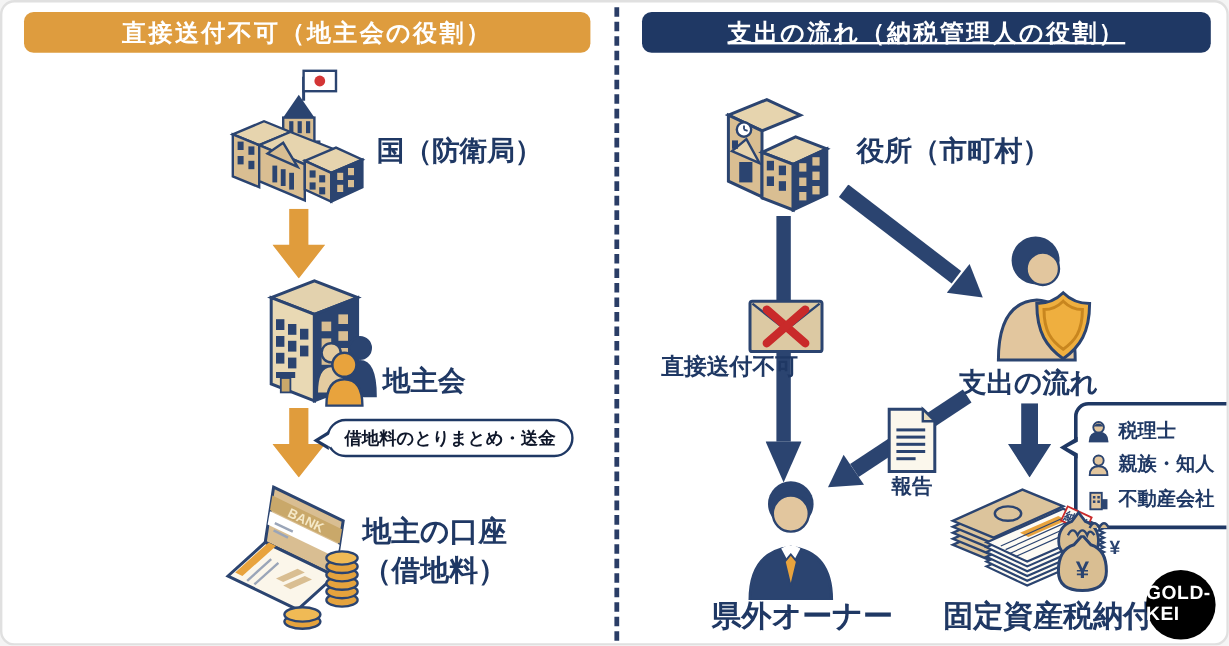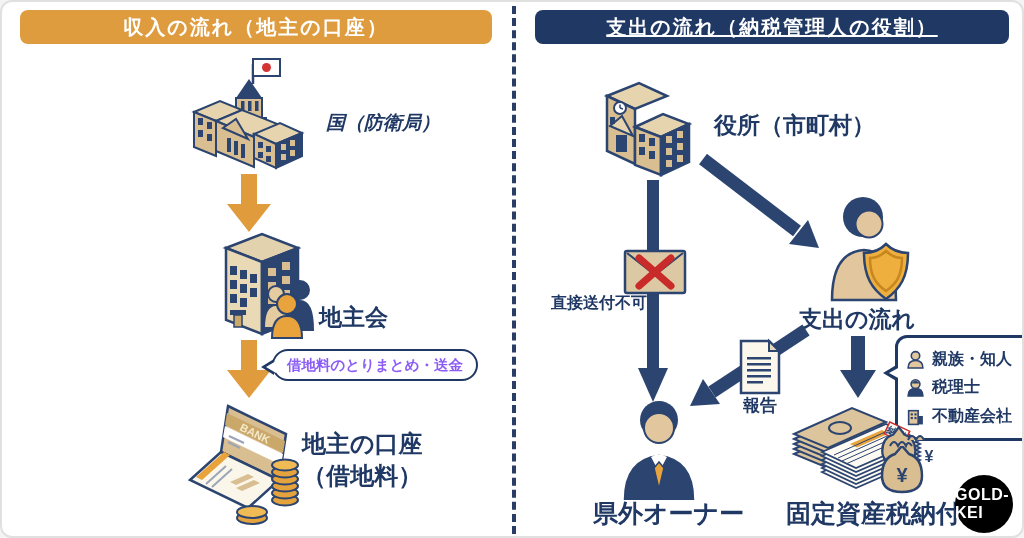--- a/index.html
+++ b/index.html
@@ -11,21 +11,21 @@
   .abs{position:absolute;}
   .header-bar{
     position:absolute;height:34px;border-radius:8px;color:#ffffff;
     font-size:20px;font-weight:700;letter-spacing:2px;
     display:flex;align-items:center;justify-content:center;white-space:nowrap;
   }
   .lbl{position:absolute;color:#1f3864;font-weight:700;white-space:nowrap;}
   .divider{position:absolute;left:510px;top:4px;height:528px;width:0;border-left:4px dashed #2a3d66;}
   .bubble{
     position:absolute;background:#ffffff;border:2.5px solid #1f3864;border-radius:17px;
-    color:#8b5cf6;font-weight:700;display:flex;align-items:center;white-space:nowrap;
+    color:#0f172a;font-weight:700;display:flex;align-items:center;white-space:nowrap;
   }
   .bubble .tail-border{position:absolute;left:-13px;top:8px;width:0;height:0;
     border-top:8px solid transparent;border-bottom:8px solid transparent;border-right:13px solid #1f3864;}
   .bubble .tail-fill{position:absolute;left:-8px;top:10px;width:0;height:0;
     border-top:6px solid transparent;border-bottom:6px solid transparent;border-right:10px solid #ffffff;}
   .cand-bubble{
     position:absolute;background:#ffffff;border:3px solid #1f3864;border-radius:12px;
     padding:7px 10px 7px 8px;display:flex;flex-direction:column;justify-content:space-around;
   }
   .cand-row{display:flex;align-items:center;gap:7px;height:28px;}
@@ -41,21 +41,21 @@
   }
 </style>
 </head>
 <body>
 
 <div class="frame">
 
   
   <div style="display:contents">
 
-    <div class="header-bar" style="left:18px;top:8px;width:472px;background:#de9c3e;">収入の流れ（地主の口座）</div>
+    <div class="header-bar" style="left:18px;top:8px;width:472px;background:#de9c3e;">直接送付不可（地主会の役割）</div>
 
     
     <svg class="abs" style="left:188px;top:52px;" width="118" height="122" viewBox="0 0 118 122">
       <line x1="63" y1="30" x2="63" y2="10" stroke="#2b4470" stroke-width="2.5"></line>
       <rect x="63" y="5" width="27" height="17" fill="#ffffff" stroke="#2b4470" stroke-width="2"></rect>
       <circle cx="76.5" cy="13.5" r="4.5" fill="#d33535"></circle>
       <polygon points="59,25 46,44 72,44" fill="#2b4470"></polygon>
       <rect x="46" y="44" width="26" height="20" fill="#d9be92" stroke="#2b4470" stroke-width="2"></rect>
       <rect x="51" y="47" width="3.5" height="10" fill="#2b4470"></rect>
       <rect x="58" y="47" width="3.5" height="10" fill="#2b4470"></rect>
@@ -82,21 +82,21 @@
       <rect x="100" y="86" width="5" height="6" fill="#d9be92"></rect>
       <rect x="91" y="100" width="5" height="6" fill="#d9be92"></rect>
       <rect x="100" y="96" width="5" height="6" fill="#d9be92"></rect>
       <polygon points="64,80 86,90 86,114 64,104" fill="#d9be92" stroke="#2b4470" stroke-width="2"></polygon>
       <rect x="68" y="88" width="5" height="6" fill="#2b4470"></rect>
       <rect x="76" y="92" width="5" height="6" fill="#2b4470"></rect>
       <rect x="68" y="98" width="5" height="6" fill="#2b4470"></rect>
       <rect x="76" y="102" width="5" height="6" fill="#2b4470"></rect>
     </svg>
 
-    <div class="lbl" style="left:324px;top:108px;font-size:19px;font-style:italic;">国（防衛局）</div>
+    <div class="lbl" style="left:312px;top:108px;font-size:23px;">国（防衛局）</div>
 
     
     <svg class="abs" style="left:225px;top:172px;" width="44" height="58" viewBox="0 0 44 58">
       <polygon points="14,0 30,0 30,30 44,30 22,58 0,30 14,30" fill="#e09c3c"></polygon>
     </svg>
 
     
     <svg class="abs" style="left:202px;top:230px;" width="112" height="110" viewBox="0 0 112 110">
       <polygon points="22,16 58,2 94,16 58,30" fill="#e3d2ae" stroke="#2b4470" stroke-width="2.5"></polygon>
       <polygon points="22,16 58,30 58,102 22,88" fill="#e9d9b4" stroke="#2b4470" stroke-width="2.5"></polygon>
@@ -217,21 +217,21 @@
     </svg>
 
     
     <svg class="abs" style="left:621px;top:247px;" width="64" height="46" viewBox="0 0 64 46">
       <rect x="2" y="2" width="60" height="42" rx="2" fill="#dcc9a3" stroke="#2b4470" stroke-width="2.5"></rect>
       <polyline points="4,4 32,26 60,4" fill="none" stroke="#2b4470" stroke-width="2"></polyline>
       <line x1="16" y1="9" x2="48" y2="37" stroke="#c92a2a" stroke-width="7" stroke-linecap="round"></line>
       <line x1="48" y1="9" x2="16" y2="37" stroke="#c92a2a" stroke-width="7" stroke-linecap="round"></line>
     </svg>
 
-    <div class="lbl" style="left:549px;top:291px;font-size:16px;">直接送付不可</div>
+    <div class="lbl" style="left:549px;top:291px;font-size:19px;">直接送付不可</div>
 
     
     <svg class="abs" style="left:695px;top:152px;" width="132" height="104" viewBox="0 0 132 104">
       <line x1="6" y1="5" x2="100" y2="77" stroke="#2b4470" stroke-width="13"></line>
       <polygon points="122,94 92,90 111,66" fill="#2b4470"></polygon>
     </svg>
 
     
     <svg class="abs" style="left:818px;top:190px;" width="92" height="116" viewBox="0 0 92 116">
       <circle cx="43" cy="25" r="20" fill="#2b4470"></circle>
@@ -240,34 +240,34 @@
       <path d="M66,52 C73,59 80,61 88,61 C88,85 80,97 66,107 C52,97 44,85 44,61 C52,61 59,59 66,52 Z" fill="#efaf3f" stroke="#2b4470" stroke-width="2.5"></path>
       <path d="M66,59 C71,64 76,66 82,66 C82,84 76,92 66,99 C56,92 50,84 50,66 C56,66 61,64 66,59 Z" fill="none" stroke="#c8861f" stroke-width="2.5"></path>
     </svg>
 
     <div class="lbl" style="left:797px;top:302px;font-size:23px;">支出の流れ</div>
 
     
     <div class="cand-bubble" style="left:893px;top:333px;width:118px;height:86px;">
       <span class="tail-border"></span>
       <span class="tail-fill"></span>
-      <div class="cand-row">
-        <svg width="19" height="19" viewBox="0 0 18 18">
-          <circle cx="9" cy="5.5" r="4" fill="#e2c69e" stroke="#2b4470" stroke-width="1.5"></circle>
-          <path d="M2,17 Q2,10 9,10 Q16,10 16,17 Z" fill="#e2c69e" stroke="#2b4470" stroke-width="1.5"></path>
-        </svg>
-        <span class="txt">親族・知人</span>
-      </div>
       <div class="cand-row">
         <svg width="19" height="19" viewBox="0 0 18 18">
           <circle cx="9" cy="5.8" r="4.2" fill="#e2c69e" stroke="#2b4470" stroke-width="1.5"></circle>
           <path d="M4.8,5.2 Q9,0.2 13.2,5.2 Z" fill="#2b4470"></path>
           <path d="M2,17 Q2,10 9,10 Q16,10 16,17 Z" fill="#2b4470" stroke="#2b4470" stroke-width="1.5"></path>
         </svg>
         <span class="txt">税理士</span>
+      </div>
+      <div class="cand-row">
+        <svg width="19" height="19" viewBox="0 0 18 18">
+          <circle cx="9" cy="5.5" r="4" fill="#e2c69e" stroke="#2b4470" stroke-width="1.5"></circle>
+          <path d="M2,17 Q2,10 9,10 Q16,10 16,17 Z" fill="#e2c69e" stroke="#2b4470" stroke-width="1.5"></path>
+        </svg>
+        <span class="txt">親族・知人</span>
       </div>
       <div class="cand-row">
         <svg width="19" height="19" viewBox="0 0 18 18">
           <rect x="2.5" y="3.5" width="9" height="13" fill="#e2c69e" stroke="#2b4470" stroke-width="1.5"></rect>
           <rect x="4.5" y="6" width="2" height="2" fill="#2b4470"></rect>
             <rect x="8" y="6" width="2" height="2" fill="#2b4470"></rect>
           <rect x="4.5" y="9.5" width="2" height="2" fill="#2b4470"></rect>
             <rect x="8" y="9.5" width="2" height="2" fill="#2b4470"></rect>
           <rect x="11.5" y="8.5" width="4.5" height="8" fill="#2b4470"></rect>
         </svg>

